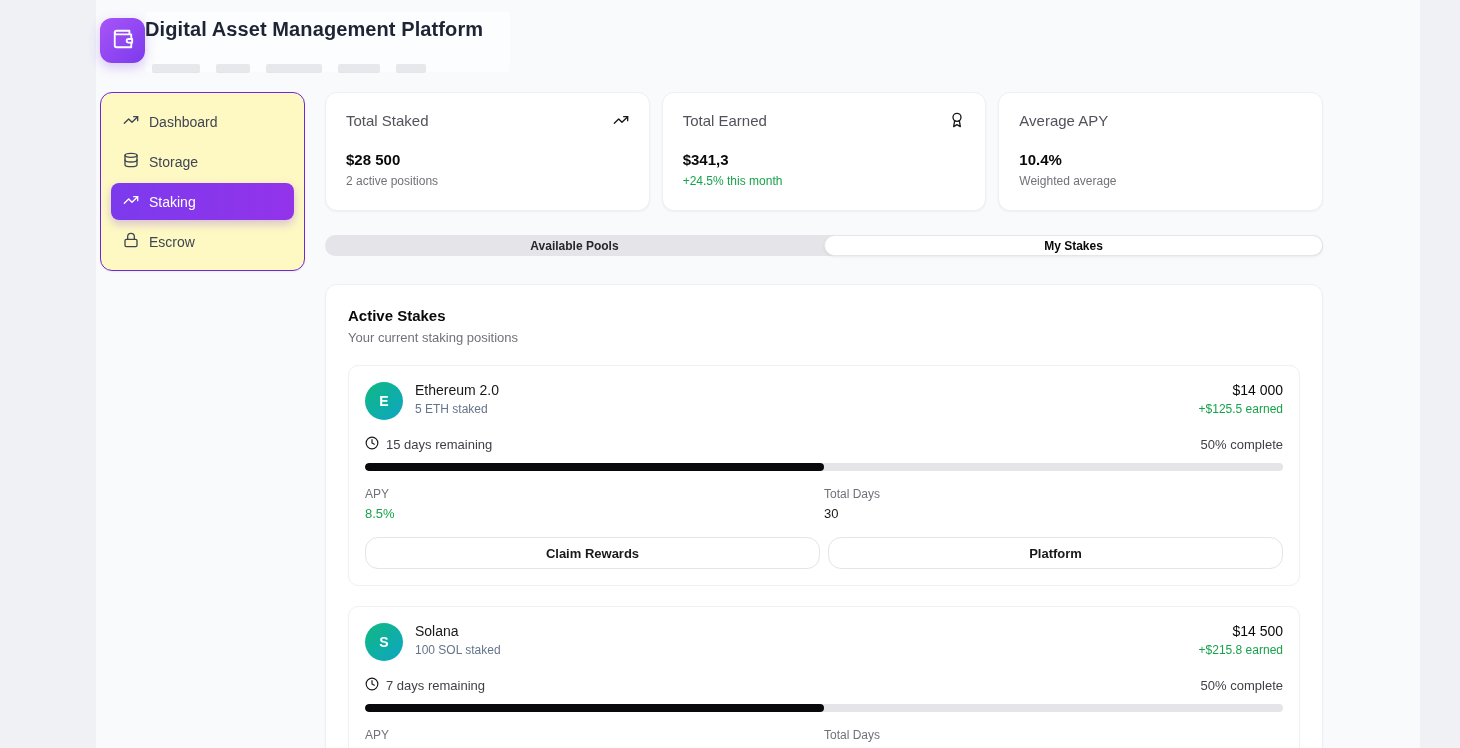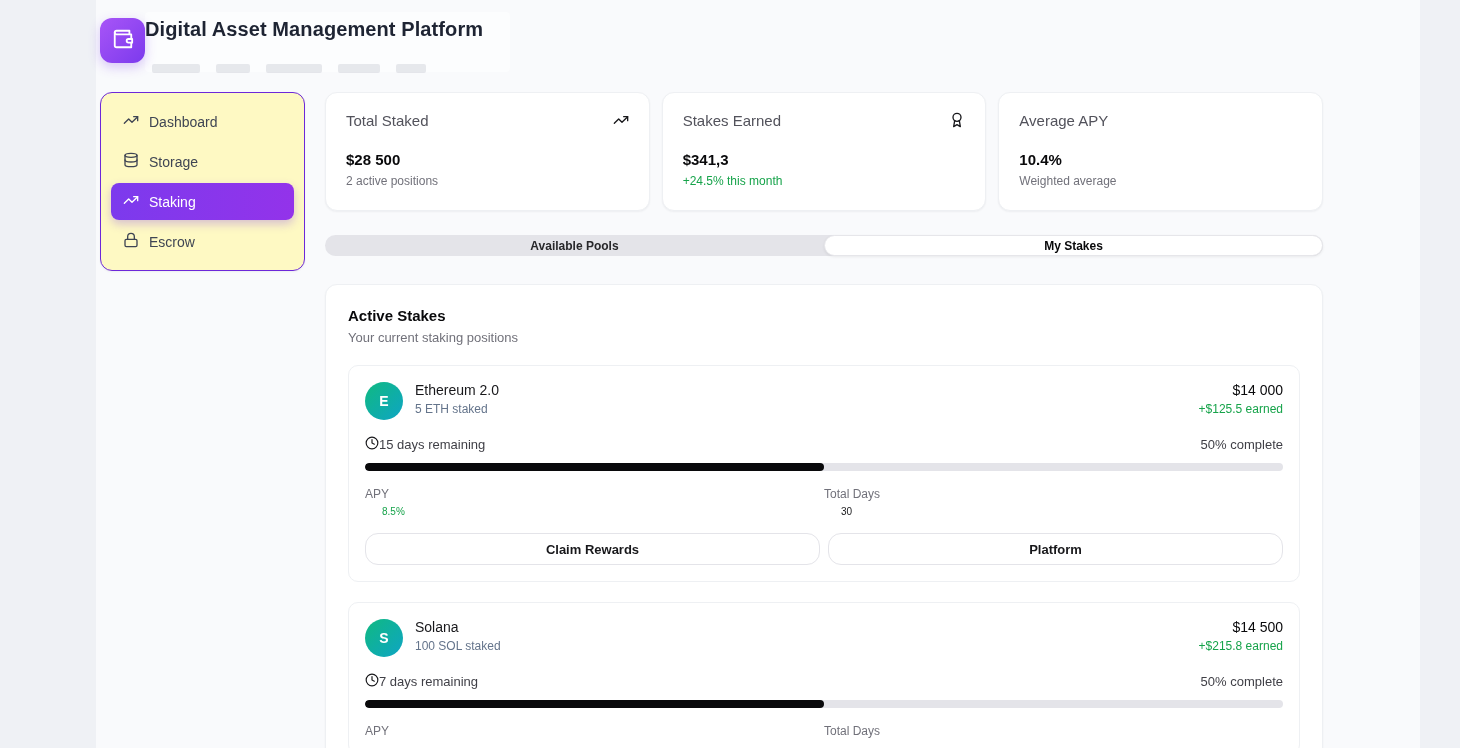--- a/index.html
+++ b/index.html
@@ -96,29 +96,29 @@
   .stake-name { font-size:14px; color:#18181b; }
   .stake-sub { margin-top:4px; font-size:12px; color:#64748b; }
   .stake-right { margin-left:auto; text-align:right; }
   .stake-value { font-size:14px; color:#09090b; }
   .stake-earned { margin-top:4px; font-size:12px; color:#16a34a; }
 
   .stake-meta {
     margin-top:16px; display:flex; align-items:center; justify-content:space-between;
     font-size:13px; color:#3f3f46;
   }
-  .meta-left { display:flex; align-items:center; }
+  .meta-left { display:flex; align-items:center; gap:7px; }
   .meta-left svg { width:14px; height:14px; color:#18181b; }
 
   .progress-track { margin-top:10px; height:8px; border-radius:999px; background:#e4e4e9; overflow:hidden; }
   .progress-fill { height:100%; background:#09090b; border-radius:999px; }
 
   .stake-stats { margin-top:16px; display:grid; grid-template-columns:1fr 1fr; }
   .ss-label { font-size:12px; color:#71717a; }
-  .ss-value { margin-top:5px; font-size:10px; color:#18181b;margin-left:17px; }
+  .ss-value { margin-top:5px; font-size:13px; color:#18181b; }
   .ss-value.green { color:#16a34a; }
 
   .stake-actions { margin-top:16px; display:grid; grid-template-columns:1fr 1fr; gap:8px; }
   .btn {
     height:32px; background:#fff; border:1px solid #e4e4e9; border-radius:13px;
     font-size:13px; font-weight:600; color:#18181b; font-family:inherit; cursor:pointer;
   }
 </style>
 </head>
 <body>
@@ -203,21 +203,21 @@
                   <polyline points="22 7 13.5 15.5 8.5 10.5 2 17"></polyline>
                   <polyline points="16 7 22 7 22 13"></polyline>
                 </svg>
             </span>
           </div>
           <div class="stat-value">$28 500</div>
           <div class="stat-sub">2 active positions</div>
         </div>
         <div class="stat-card">
           <div class="stat-head">
-            <span class="stat-label">Stakes Earned</span>
+            <span class="stat-label">Total Earned</span>
             <span class="stat-icon">
               <svg viewBox="0 0 24 24" fill="none" stroke="currentColor" stroke-width="2" stroke-linecap="round" stroke-linejoin="round">
                   <circle cx="12" cy="8" r="6"></circle>
                   <path d="M15.477 12.89 17 22l-5-3-5 3 1.523-9.11"></path>
                 </svg>
             </span>
           </div>
           <div class="stat-value">$341,3</div>
           <div class="stat-sub green">+24.5% this month</div>
         </div>

